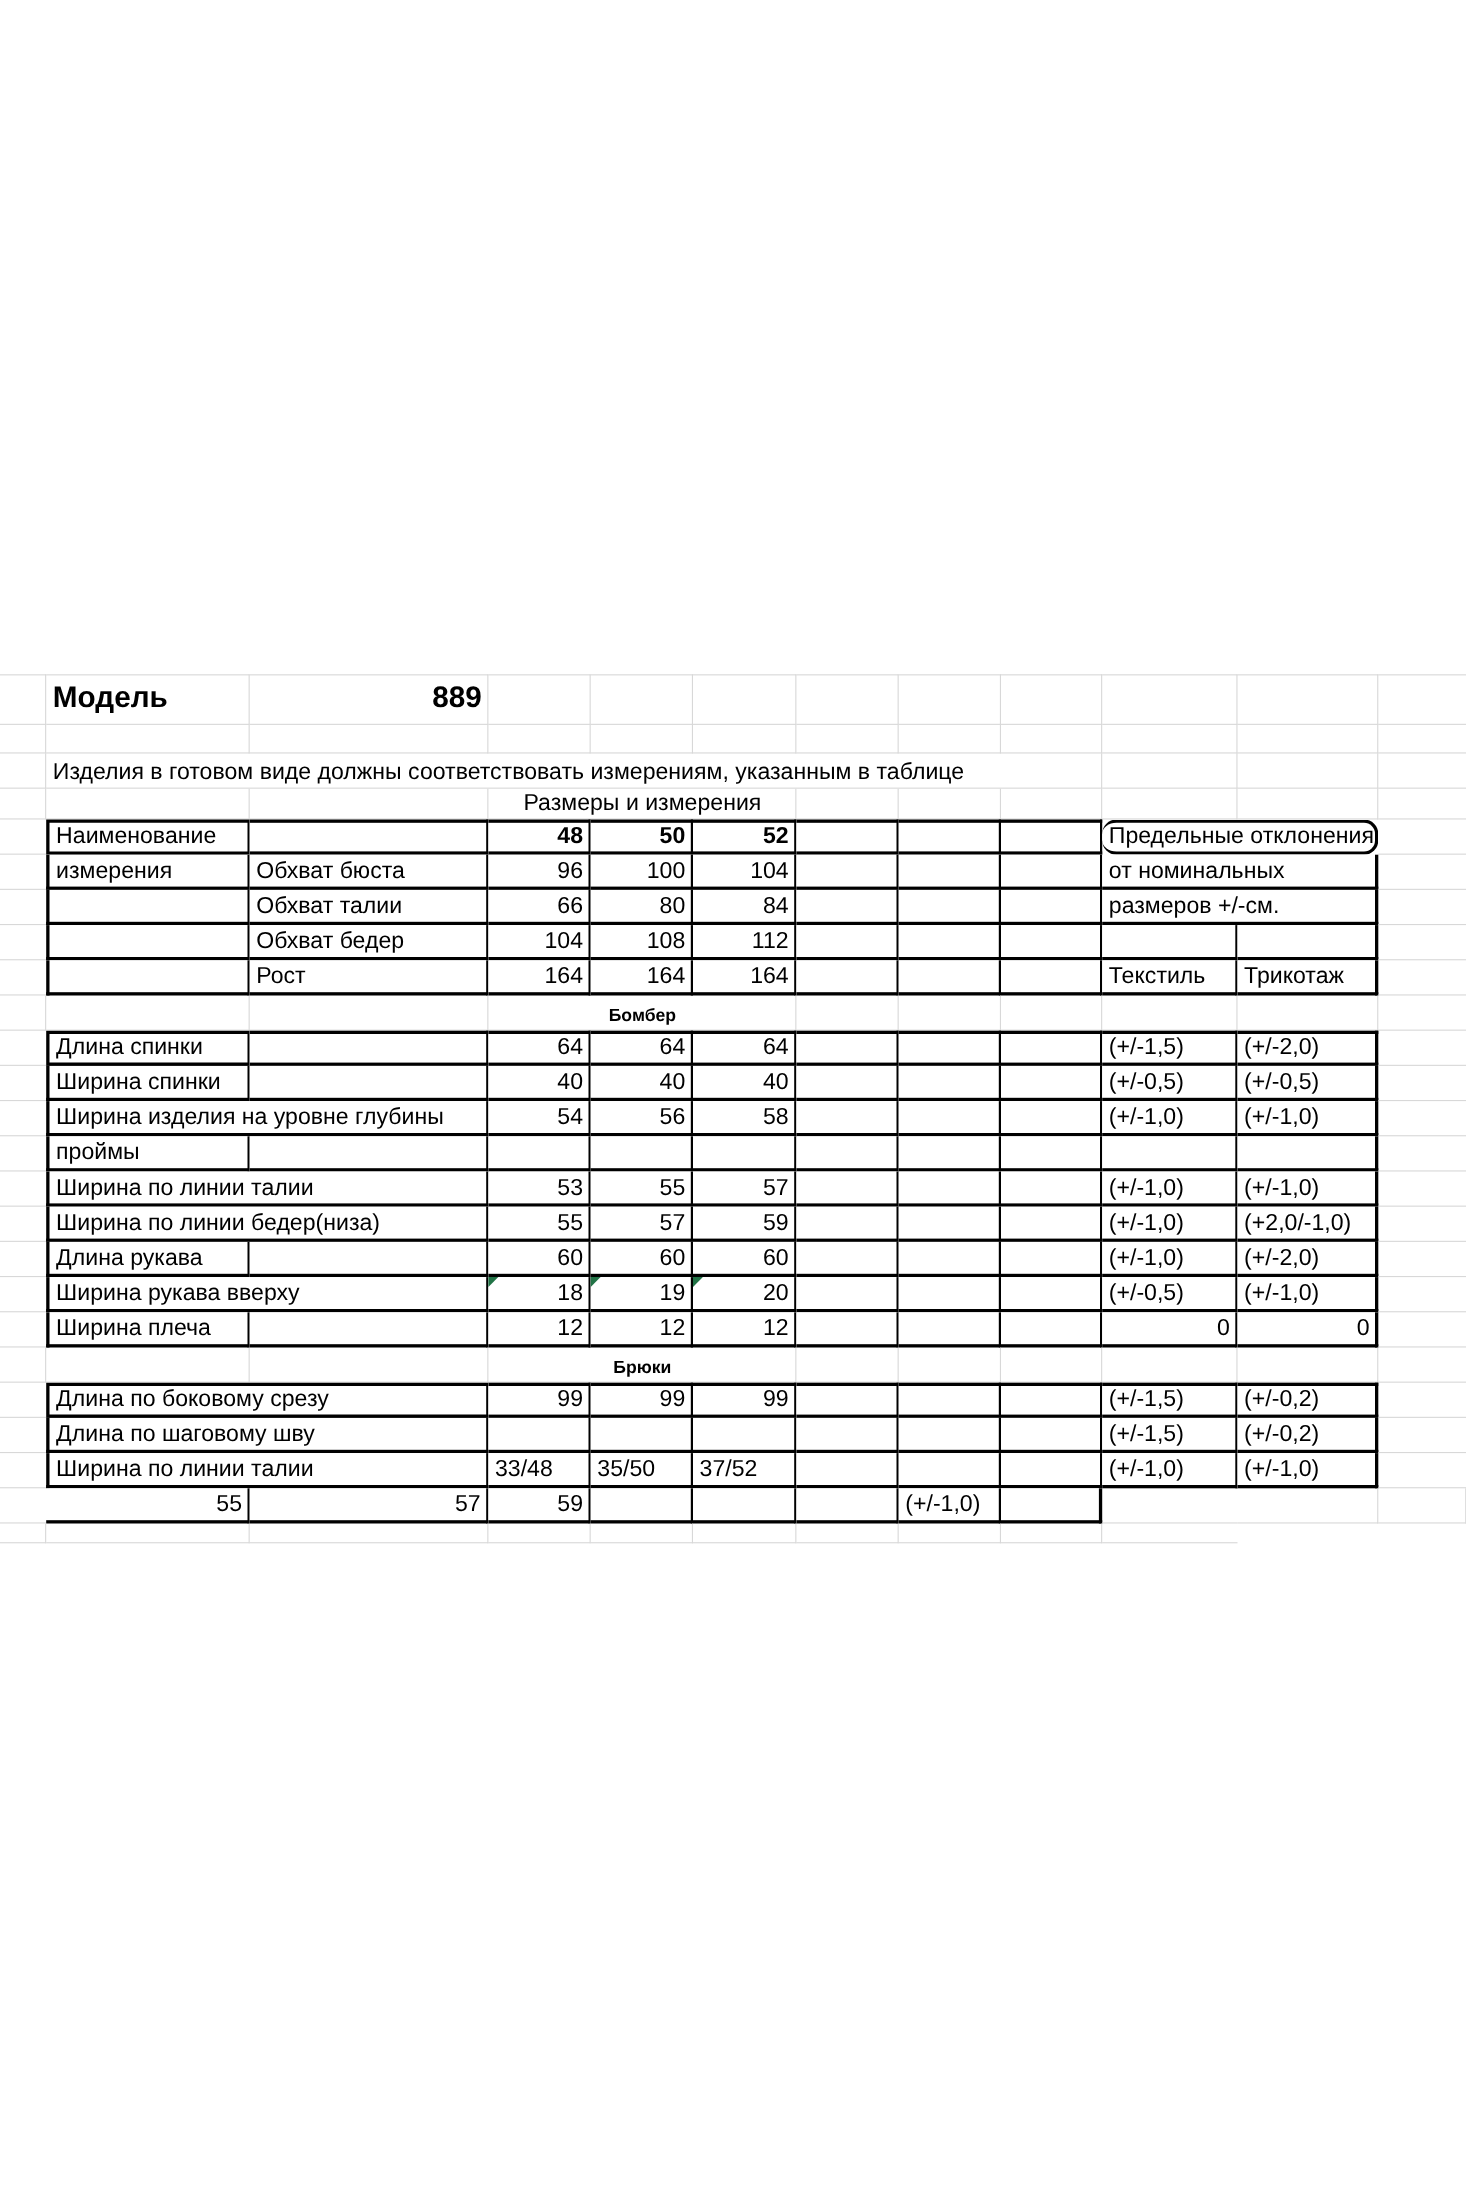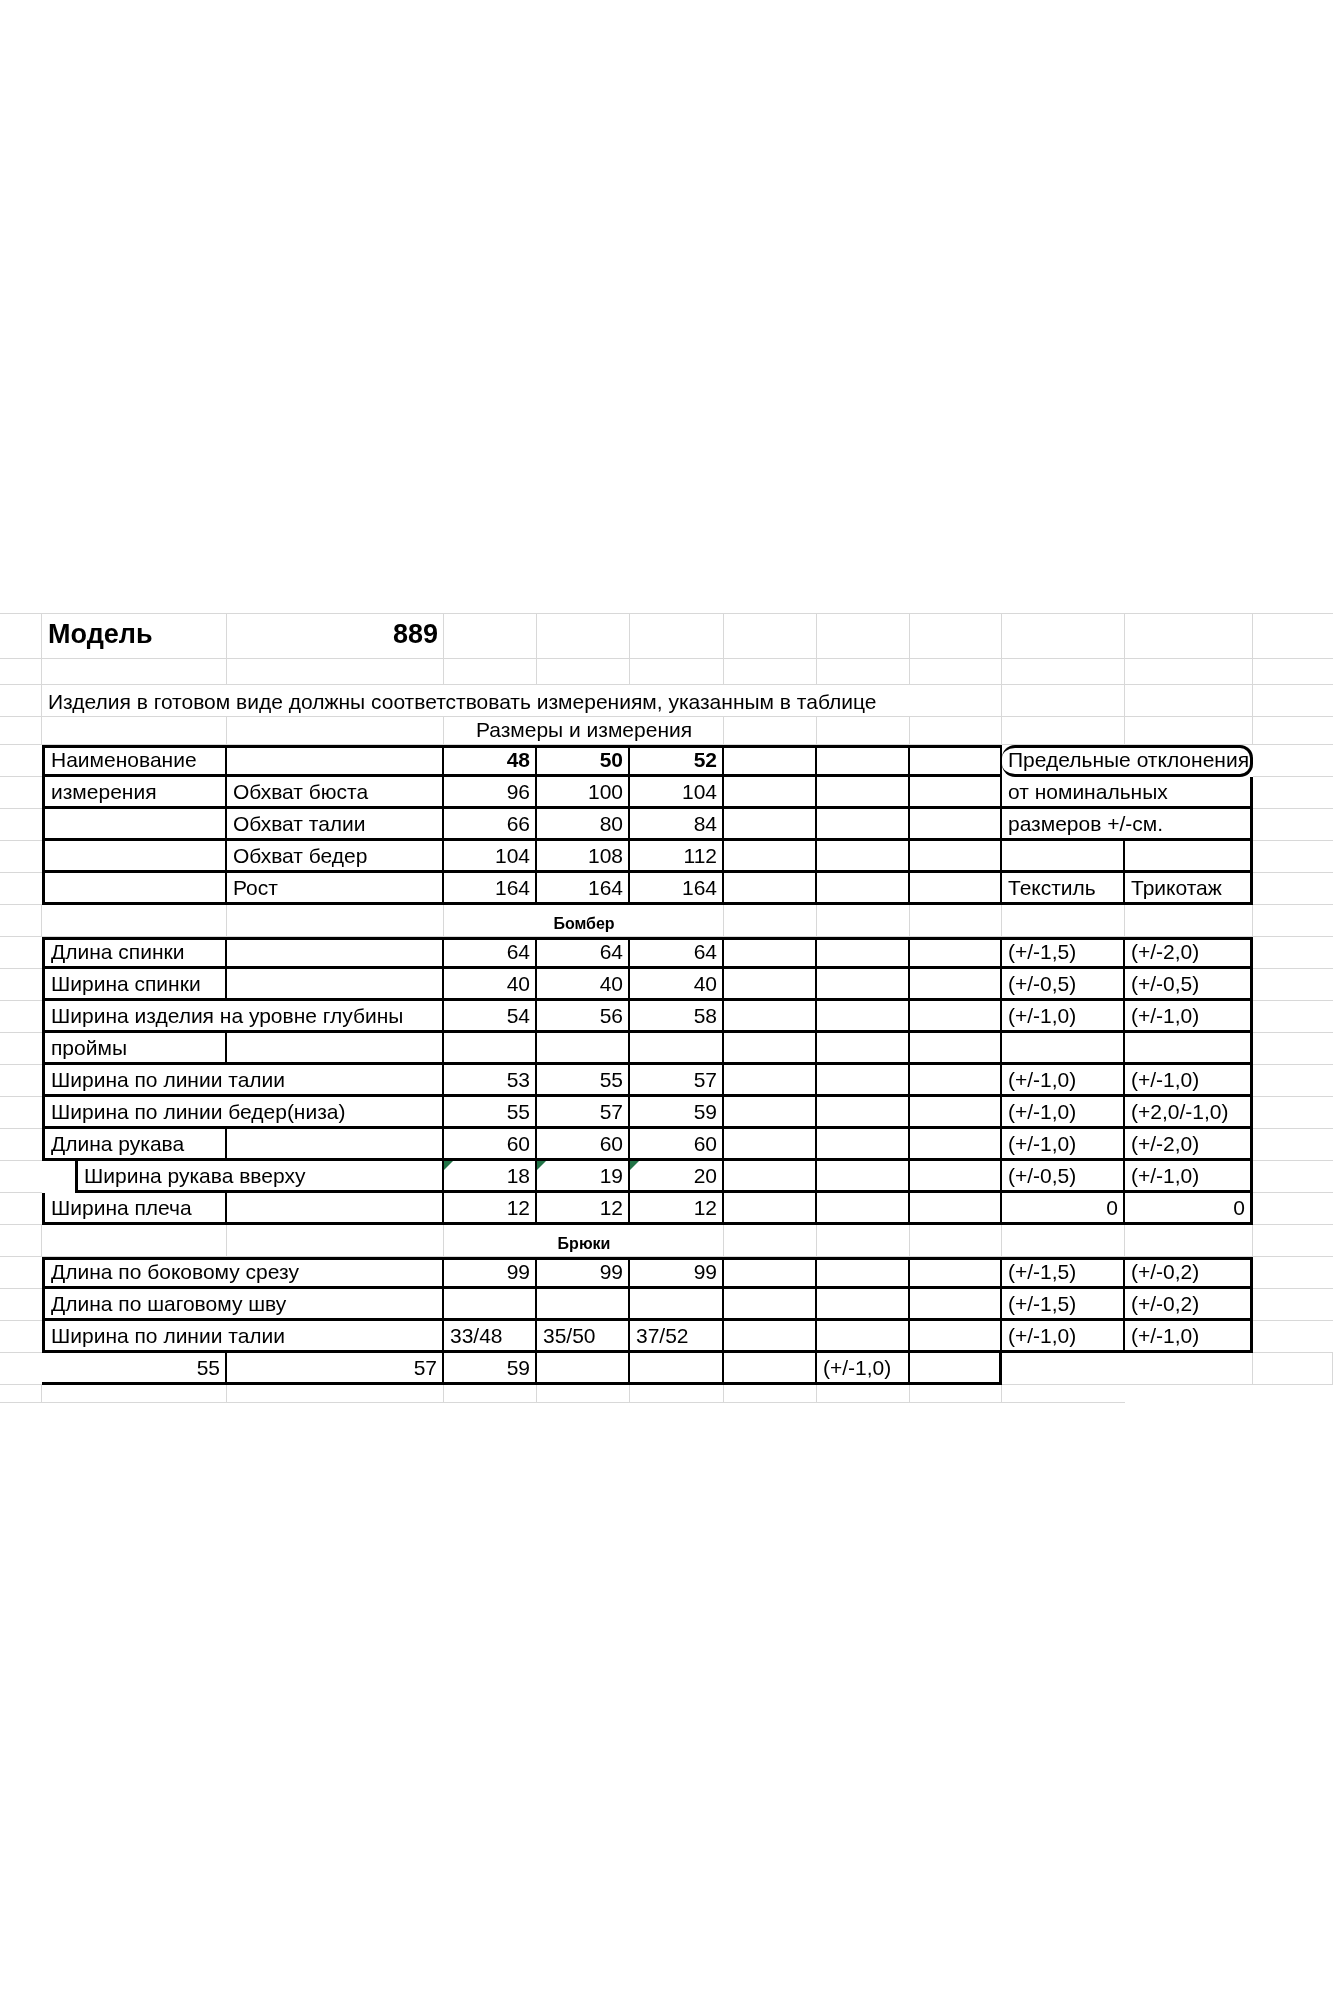--- a/index.html
+++ b/index.html
@@ -245,21 +245,21 @@
       <div class="c t r">60</div>
       <div class="c t r">60</div>
       <div class="c t r">60</div>
       <div class="c t"></div>
       <div class="c t"></div>
       <div class="c t"></div>
       <div class="c t">(+/-1,0)</div>
       <div class="c t tR">(+/-2,0)</div>
       <div class="c g nr"></div>
       <div class="c g nr"></div>
-      <div class="c t tL" style="grid-column: span 2; margin-left: 33px;">Ширина рукава вверху</div>
+      <div class="c t tL" style="grid-column: span 2;">Ширина рукава вверху</div>
       <div class="c t r err">18</div>
       <div class="c t r err">19</div>
       <div class="c t r err">20</div>
       <div class="c t"></div>
       <div class="c t"></div>
       <div class="c t"></div>
       <div class="c t">(+/-0,5)</div>
       <div class="c t tR">(+/-1,0)</div>
       <div class="c g nr"></div>
       <div class="c g nr"></div>

